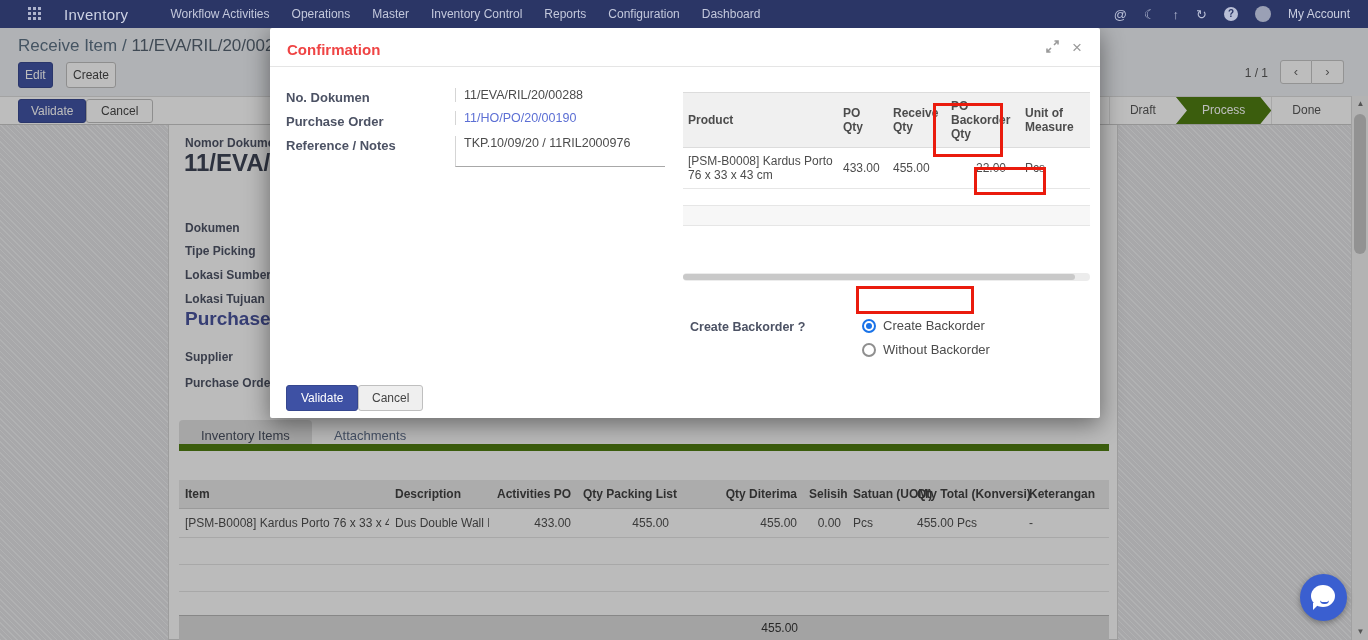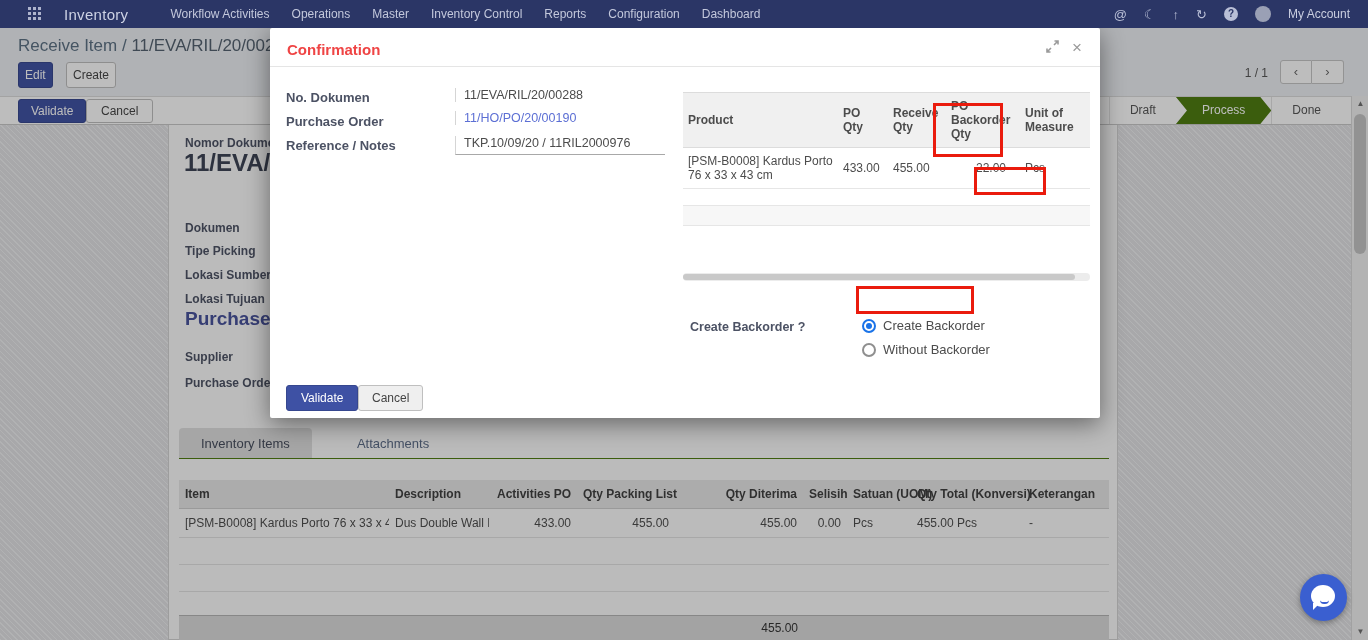--- a/index.html
+++ b/index.html
@@ -57,21 +57,21 @@
   #doc-label { position:absolute; left:16px; top:11px; }
   #doc-number { position:absolute; left:15px; top:24px; font-size:24px; font-weight:bold; color:#3c4354; white-space:nowrap; }
   #lbl-dokumen { position:absolute; left:16px; top:96px; }
   #lbl-tipe    { position:absolute; left:16px; top:119px; }
   #lbl-sumber  { position:absolute; left:16px; top:143px; }
   #lbl-tujuan  { position:absolute; left:16px; top:167px; }
   #sec-po { position:absolute; left:16px; top:183px; font-size:19px; font-weight:bold; color:#47519b; white-space:nowrap; }
   #lbl-supplier { position:absolute; left:16px; top:225px; }
   #lbl-po       { position:absolute; left:16px; top:251px; }
 
-  .tabs { position:absolute; left:10px; top:303px; width:930px; height:31px; border-bottom:1px solid #4d7c0f; display:flex;gap:23px; }
+  .tabs { position:absolute; left:10px; top:295px; width:930px; height:31px; border-bottom:7px solid #4d7c0f; display:flex; }
   .tab { font-size:13px; padding:8px 22px; color:#5b6b87; cursor:pointer; }
   .tab.active { background:#e0e0e0; border-radius:4px 4px 0 0; color:#454c5c; }
 
   table.items { position:absolute; left:10px; top:355px; width:930px; border-collapse:collapse;
                 font-size:12px; table-layout:fixed; }
   table.items th { background:#e8e8e8; color:#3e3e3e; font-weight:bold; text-align:left;
                    padding:7px 6px; border-bottom:1px solid #cfcfcf; white-space:nowrap; }
   table.items td { color:#4c4c4c; padding:7px 6px; border-bottom:1px solid #e2e2e2; white-space:nowrap; overflow:hidden; }
   table.items .num, table.items th.num { text-align:right; }
   tr.empty td { height:27px; padding:0; }
@@ -108,21 +108,21 @@
   #modal-title { position:absolute; left:17px; top:13px; font-size:15px; font-weight:bold; color:#ef4444; }
   #modal-header-line { position:absolute; left:0; top:38px; width:830px; height:1px; background:#e5e5e5; }
   .mod-icon { position:absolute; top:10px; color:#9a9a9a; cursor:pointer; font-size:14px; }
   #icon-expand { left:776px; top:12px; }
   #icon-close { left:802px; font-size:17px; }
 
   .mfield-label { position:absolute; left:16px; width:160px; font-size:13px; font-weight:bold; color:#4c5264; }
   .mfield-value { position:absolute; left:185px; width:210px; font-size:12.5px; color:#4c4c4c;
                   padding-left:8px; border-left:1px solid #d5d5d5; white-space:nowrap; }
   .mfield-value.link { color:#5c6fd4; cursor:pointer; }
-  .mfield-value.input { border-bottom:1px solid #a8a8a8; padding-bottom:4px; }
+  .mfield-value.input { border-bottom:1px solid #a8a8a8; padding-bottom:16px; }
 
   table.mtable { position:absolute; left:413px; top:64px; width:407px; border-collapse:collapse;
                  font-size:12px; table-layout:fixed; }
   table.mtable th { background:#f0f0f0; color:#4c4c4c; font-weight:bold; text-align:left; vertical-align:middle;
                  padding:6px 5px; border-top:1px solid #dcdcdc; border-bottom:1px solid #dcdcdc; }
   table.mtable td { color:#4c4c4c; padding:6px 5px; border-bottom:1px solid #e6e6e6; vertical-align:middle; }
   table.mtable td.num-r { text-align:right; padding-right:14px; }
   table.mtable tr.mempty td { height:17px; padding:0; }
   table.mtable tr.mband td { height:20px; padding:0; background:#f7f7f7; }
   #hscroll { position:absolute; left:413px; top:245px; width:407px; height:8px; background:#ececec; border-radius:4px; }

